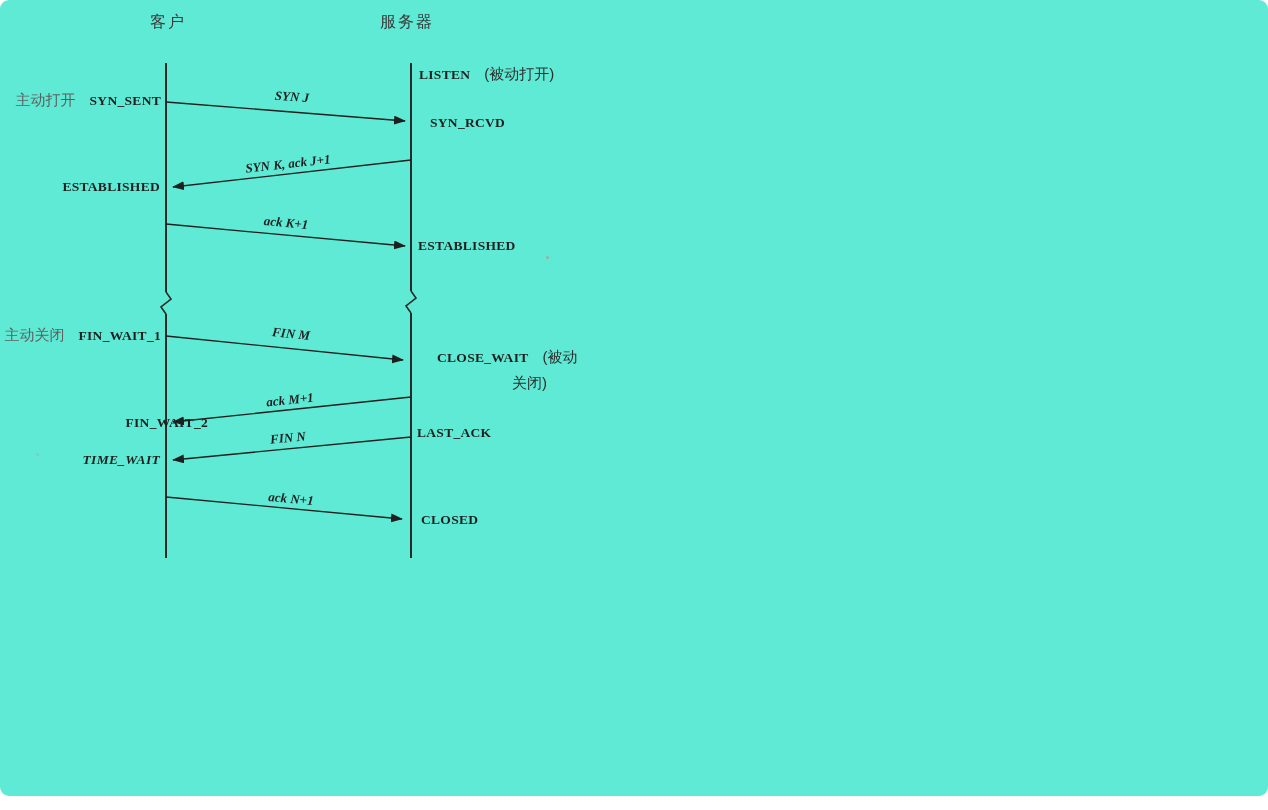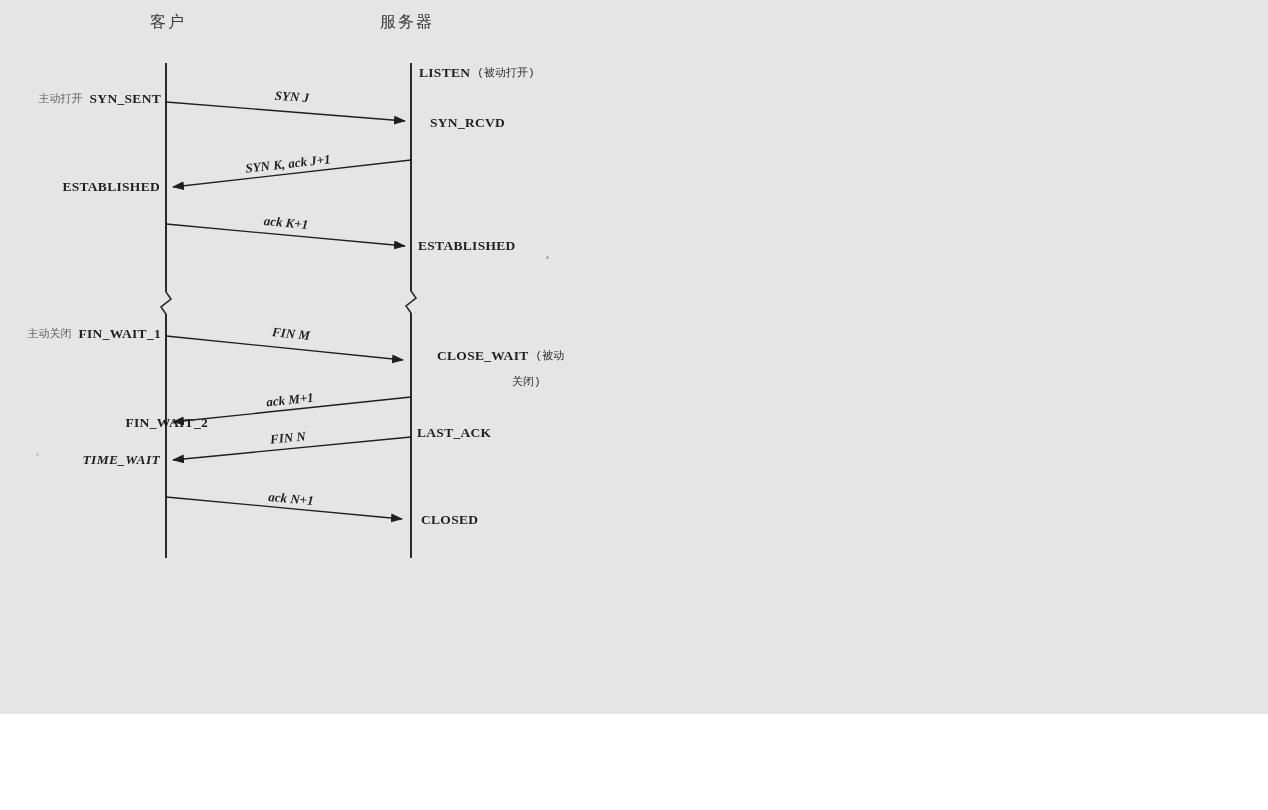--- a/index.html
+++ b/index.html
@@ -1,48 +1,49 @@
 <!DOCTYPE html>
 <html><head>
 <meta charset="utf-8">
 <style>
   html,body { margin:0; padding:0; background:#ffffff; }
   .canvas {
     position: relative;
     width: 1268px;
-    height: 714px;
-    background: #e5e5e5;
+    height: 796px;
+    background: #5eead4;
     overflow: hidden;
     font-family: "Liberation Serif", serif;
+    border-radius: 9px;
   }
   .canvas svg { position:absolute; left:0; top:0; }
   .lbl { position:absolute; white-space:nowrap; }
   .hdr {
     font-size: 16px;
     color: #3a3a3a;
     transform: translateX(-50%);
     letter-spacing: 2px;
   }
   .row {
     position:absolute;
     display:flex;
-    align-items: flex-start;
-    gap: 7px;
+    align-items: center;
+    gap: 14px;
     white-space: nowrap;
   }
   .state {
     font-family: "Liberation Serif", serif;
     font-weight: bold;
     font-size: 13.5px;
     color: #1f1f1f;
     letter-spacing: 0.3px;
   }
   .cn {
-    font-family: Liberation Mono, monospace;
-    font-size: 11px;
+    font-family: Liberation Sans, sans-serif;
+    font-size: 15px;
     color: #2e2e2e;
   }
   .cn.muted { color: #5f5f5f; }
   .msg {
     position:absolute;
     font-family: "Liberation Serif", serif;
     font-style: italic;
     font-weight: bold;
     font-size: 13px;
     color: #1f1f1f;

